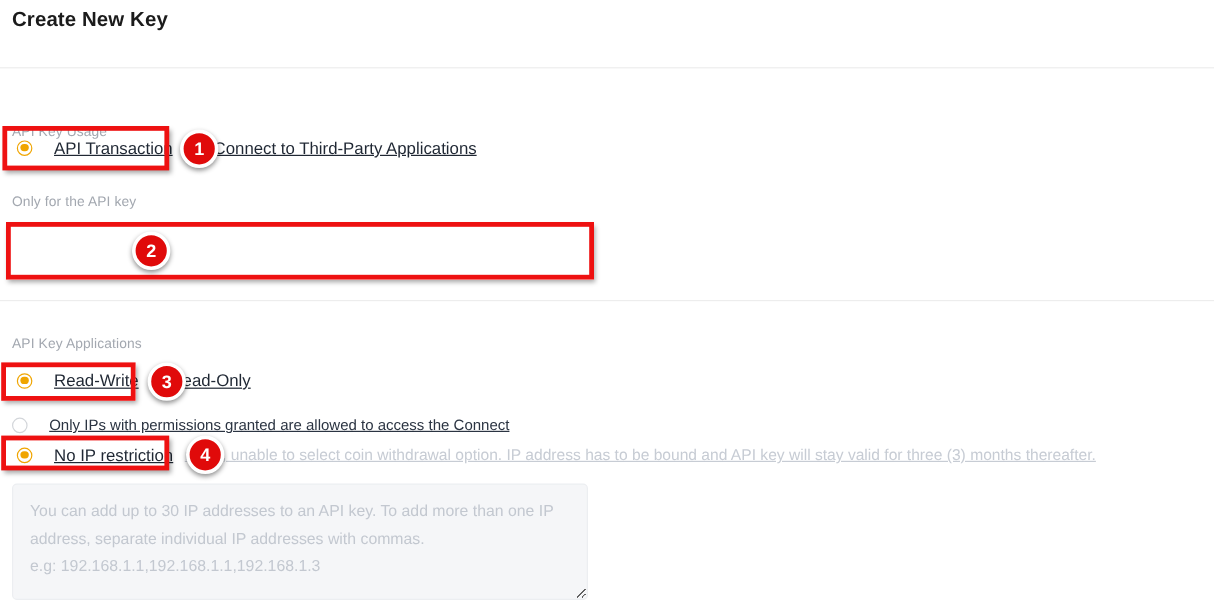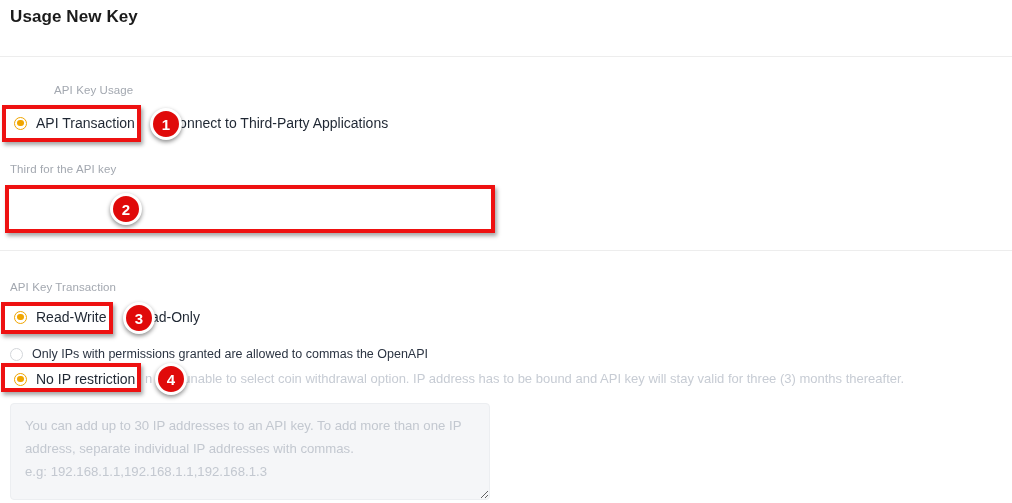--- a/index.html
+++ b/index.html
@@ -41,21 +41,21 @@
   .divider.d2 { top: 250px; }
 
   
   .section-label {
     position: absolute;
     font-size: 11.5px;
     color: #a3a8b0;
     letter-spacing: 0.1px;
     white-space: nowrap;
   }
-  .lbl-usage       { left: 10px; top: 84px; margin-left: 44px; }
+  .lbl-usage       { left: 10px; top: 104px; }
   .lbl-name        { left: 10px; top: 163px; }
   .lbl-permissions { left: 10px; top: 281px; }
 
   
   .radio-row {
     position: absolute;
     display: flex;
     align-items: center;
     white-space: nowrap;
   }
@@ -80,23 +80,24 @@
     height: 6.5px;
     margin-left: -3.25px;
     margin-top: -3.25px;
     border-radius: 50%;
     background: #f0a500;
   }
   .radio.unchecked {
     border: 1.3px solid #d3d6da;
   }
   .radio-label {
-    margin-left: 9px;
+    margin-left: 18px;
     font-size: 14px;
     color: #1f2733;
+    text-decoration: underline;
   }
   .radio-label.muted {
     font-size: 13px;
     color: #c7ccd4;
   }
   .radio-label.small {
     font-size: 12.5px;
     color: #2b3442;
   }
 
@@ -186,52 +187,52 @@
   .bg-1 { left: 150px; top: 108px; }
   .bg-2 { left: 110px; top: 193px; }
   .bg-3 { left: 123px; top: 302px; }
   .bg-4 { left: 155px; top: 363px; }
 </style>
 </head>
 <body>
 
 <div id="page">
 
-  <div class="page-title">Usage New Key</div>
+  <div class="page-title">Create New Key</div>
   <div class="divider d1"></div>
 
   <div class="section-label lbl-usage">API Key Usage</div>
 
   <div class="radio-row row-api-transaction">
     <span class="radio checked"></span>
     <span class="radio-label">API Transaction</span>
   </div>
 
   <div class="radio-row row-connect-3p">
     <span class="radio-label">Connect to Third-Party Applications</span>
   </div>
 
-  <div class="section-label lbl-name">Third for the API key</div>
+  <div class="section-label lbl-name">Only for the API key</div>
 
   <div class="divider d2"></div>
 
-  <div class="section-label lbl-permissions">API Key Transaction</div>
+  <div class="section-label lbl-permissions">API Key Applications</div>
 
   <div class="radio-row row-read-write">
     <span class="radio checked"></span>
     <span class="radio-label">Read-Write</span>
   </div>
 
   <div class="radio-row row-read-only">
     <span class="radio-label">Read-Only</span>
   </div>
 
   <div class="radio-row row-only-ips">
     <span class="radio unchecked"></span>
-    <span class="radio-label small">Only IPs with permissions granted are allowed to commas the OpenAPI</span>
+    <span class="radio-label small">Only IPs with permissions granted are allowed to access the Connect</span>
   </div>
 
   <div class="radio-row row-no-ip">
     <span class="radio checked"></span>
     <span class="radio-label">No IP restriction</span>
   </div>
 
   <div class="radio-row row-no-ip-tail">
     <span class="radio-label muted">n risk, unable to select coin withdrawal option. IP address has to be bound and API key will stay valid for three (3) months thereafter.</span>
   </div>

